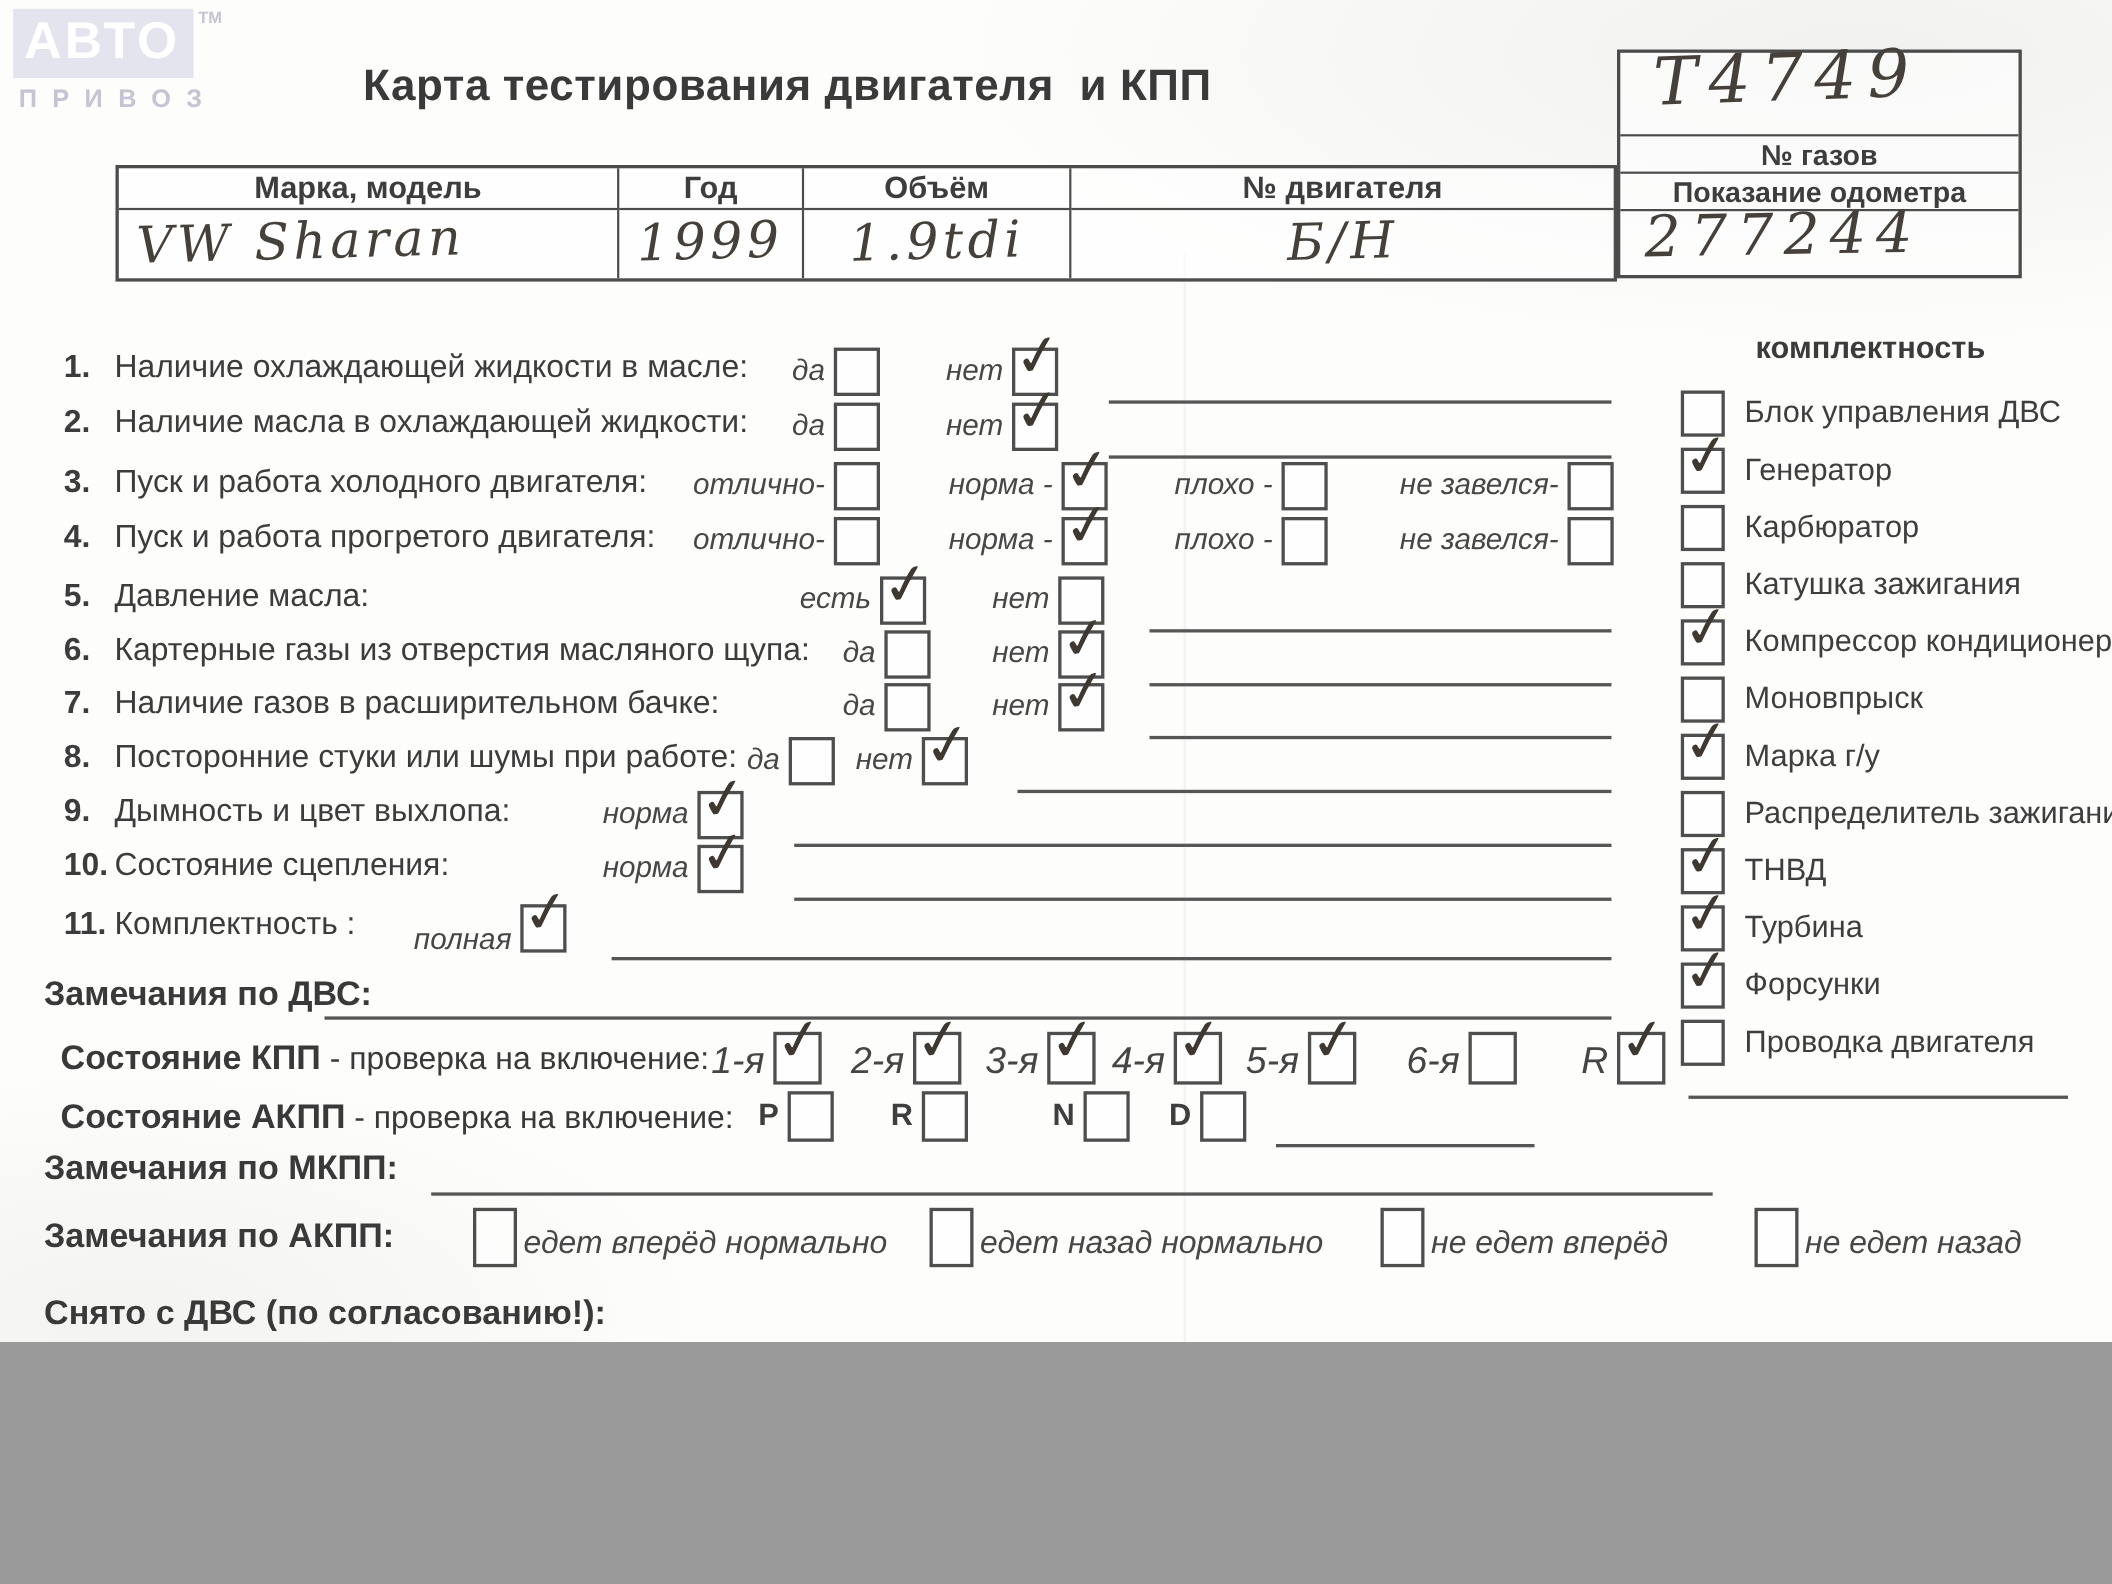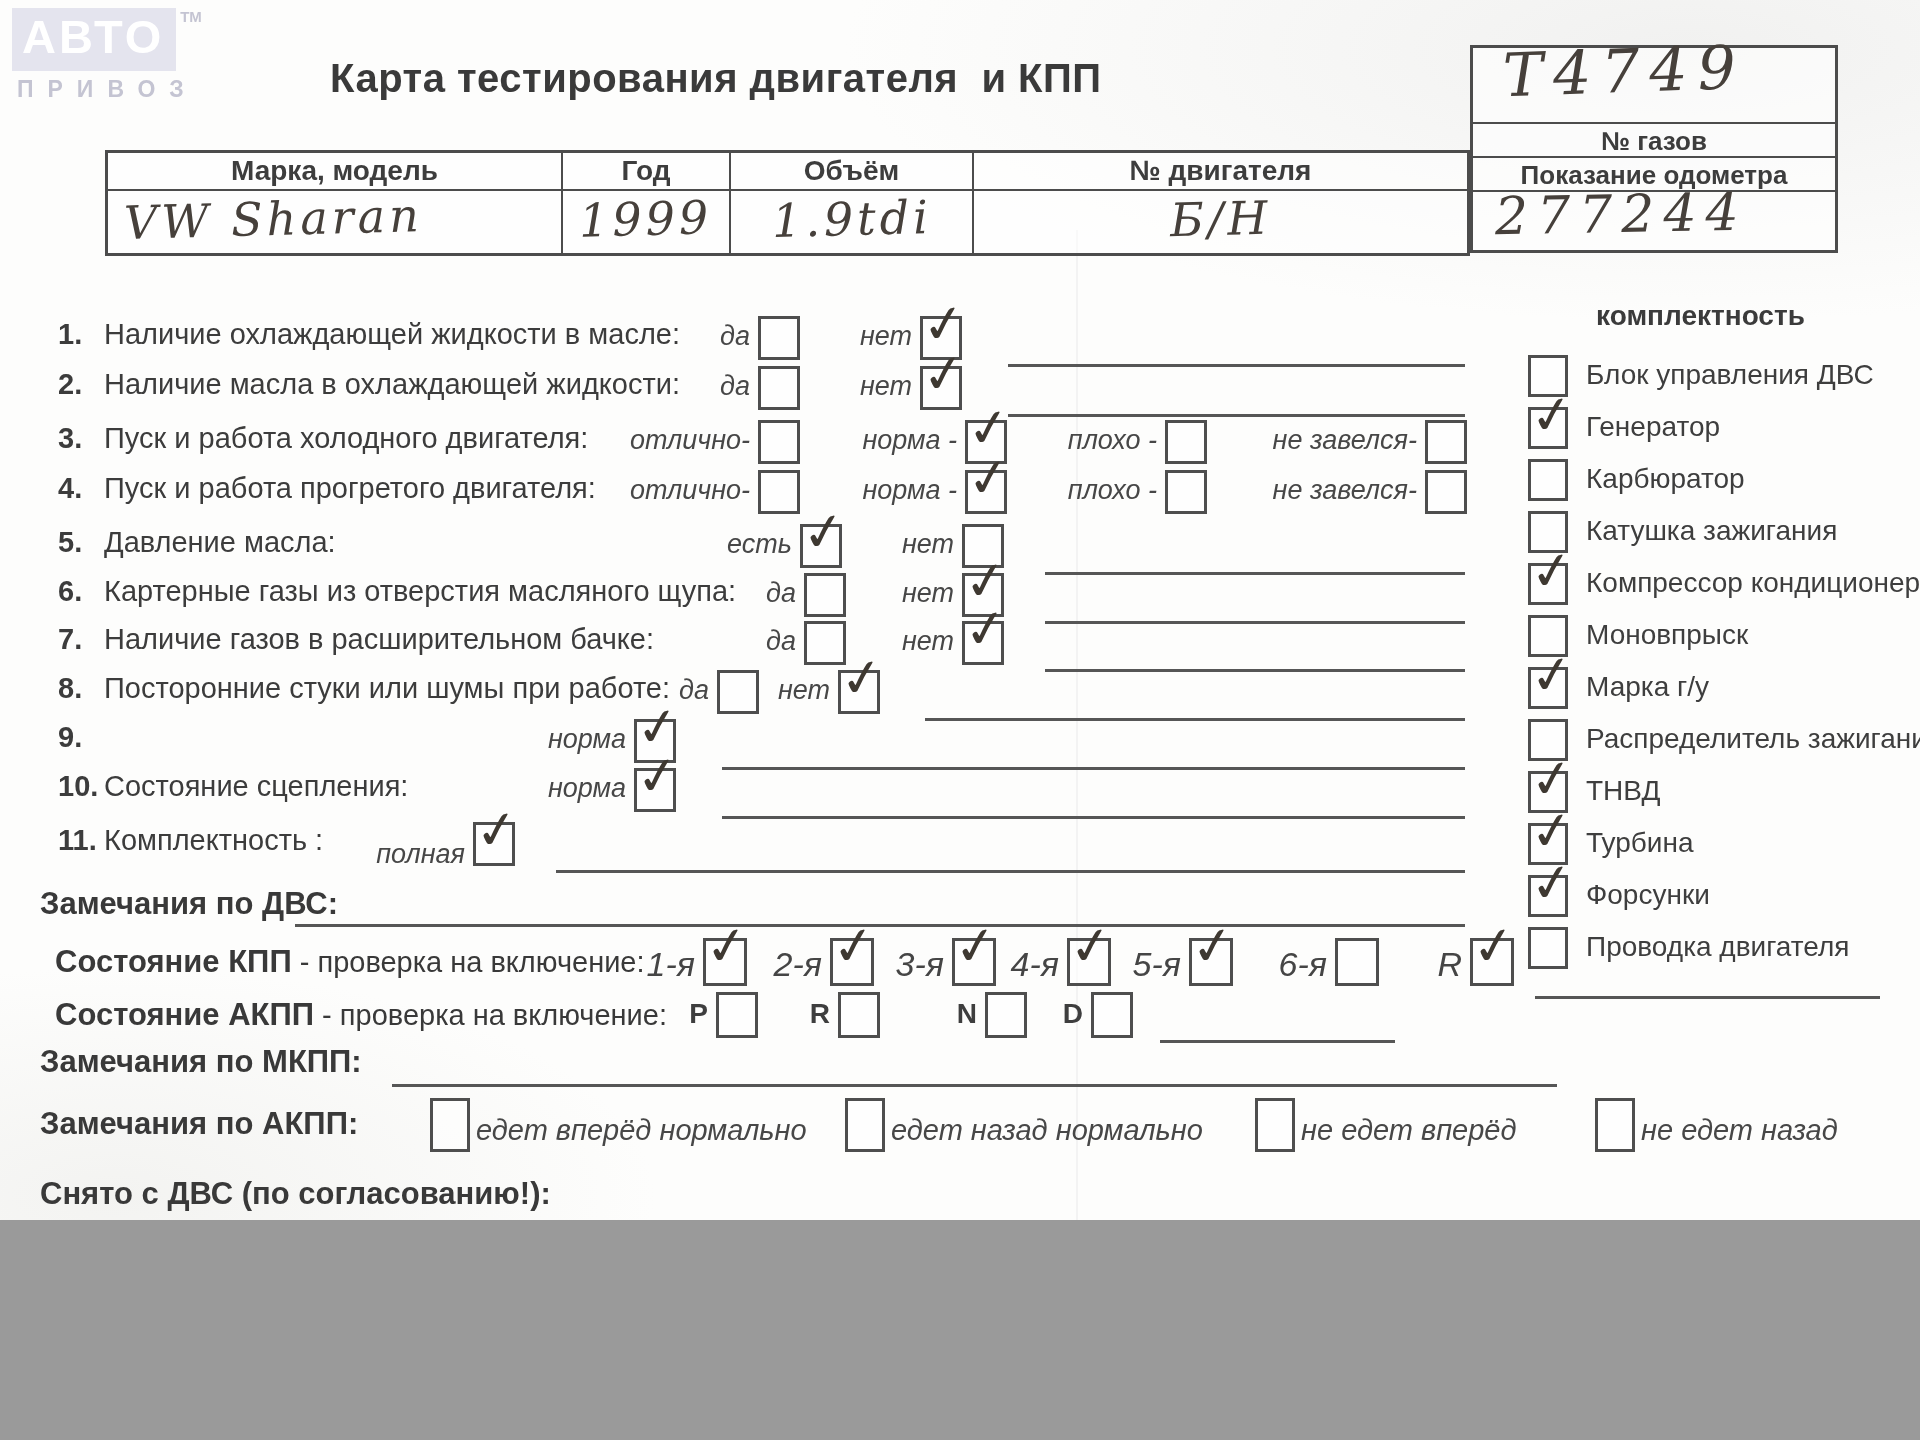--- a/index.html
+++ b/index.html
@@ -209,20 +209,21 @@
       <span>Посторонние стуки или шумы при работе:</span>
     </div>
     <div class="optlab" style="left: 429px; top: 675px; width: 280px;">да</div>
     <div class="cb" style="left: 717px; top: 670px; width: 42px; height: 44px;"></div>
     <div class="optlab" style="left: 550px; top: 675px; width: 280px;">нет</div>
     <div class="cb" style="left: 838px; top: 670px; width: 42px; height: 44px;"></div>
     <div class="check" style="left: 840px; top: 652px;">✓</div>
     <div class="uline" style="left: 925px; top: 718px; width: 540px;"></div>
     <div class="chk-row" style="left: 58px; top: 721px;">
       <span class="chk-num">9.</span>
+      <span>Дымность и цвет выхлопа:</span>
     </div>
     <div class="optlab" style="left: 346px; top: 724px; width: 280px;">норма</div>
     <div class="cb" style="left: 634px; top: 719px; width: 42px; height: 44px;"></div>
     <div class="check" style="left: 636px; top: 701px;">✓</div>
     <div class="uline" style="left: 722px; top: 767px; width: 743px;"></div>
     <div class="chk-row" style="left: 58px; top: 770px; justify-content: center;">
       <span class="chk-num">10.</span>
       <span>Состояние сцепления:</span>
     </div>
     <div class="optlab" style="left: 346px; top: 773px; width: 280px;">норма</div>

